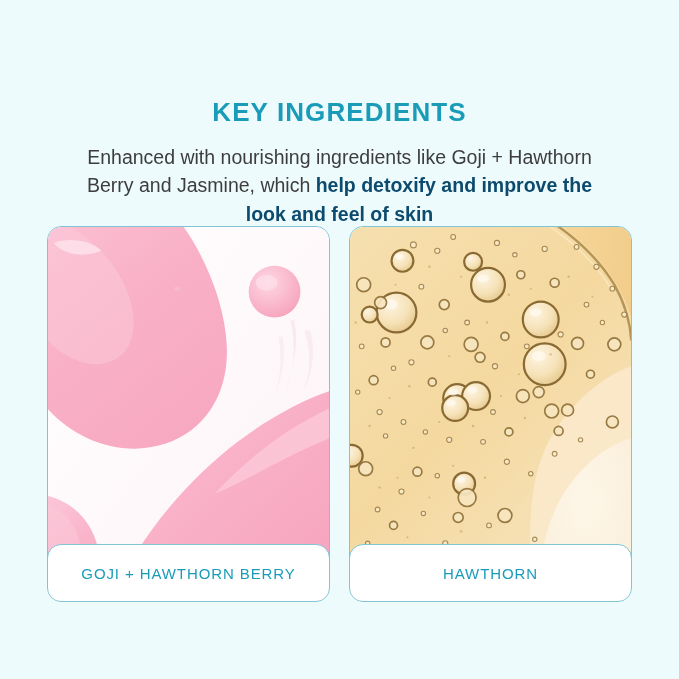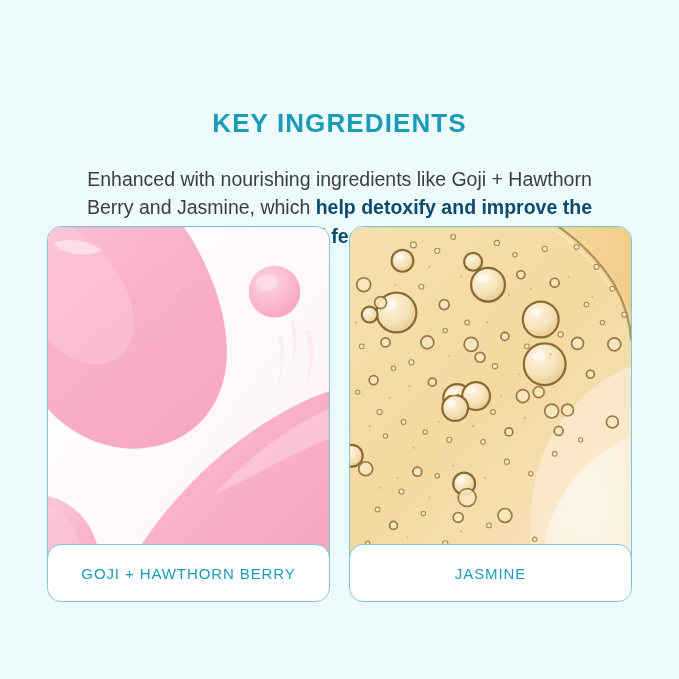--- a/index.html
+++ b/index.html
@@ -25,21 +25,21 @@
   
   .header {
     position: absolute;
     left: 0;
     top: 0;
     width: 679px;
     text-align: center;
   }
 
   .title {
-    margin: 12px;
+    margin: 1px;
     padding-top: 97px;
     font-size: 26px;
     letter-spacing: 1.1px;
     font-weight: 600;
     color: #1a9cb8;
     line-height: 1.1;
   }
 
   .subtitle {
     margin: 0 auto;
@@ -360,18 +360,18 @@
             <circle cx="112" cy="306" r="1.2"></circle>
             <circle cx="58" cy="312" r="1"></circle>
             <circle cx="22" cy="350" r="1.2"></circle>
             <circle cx="148" cy="360" r="1"></circle>
             <circle cx="6" cy="96" r="1.2"></circle>
             <circle cx="46" cy="58" r="1"></circle>
           </g>
         </svg>
       </div>
       <div class="card-label">
-        <span class="card-label-text">JASMINE</span>
+        <span class="card-label-text">HAWTHORN</span>
       </div>
     </div>
 
   </div>
 </div>
 
 </body></html>

